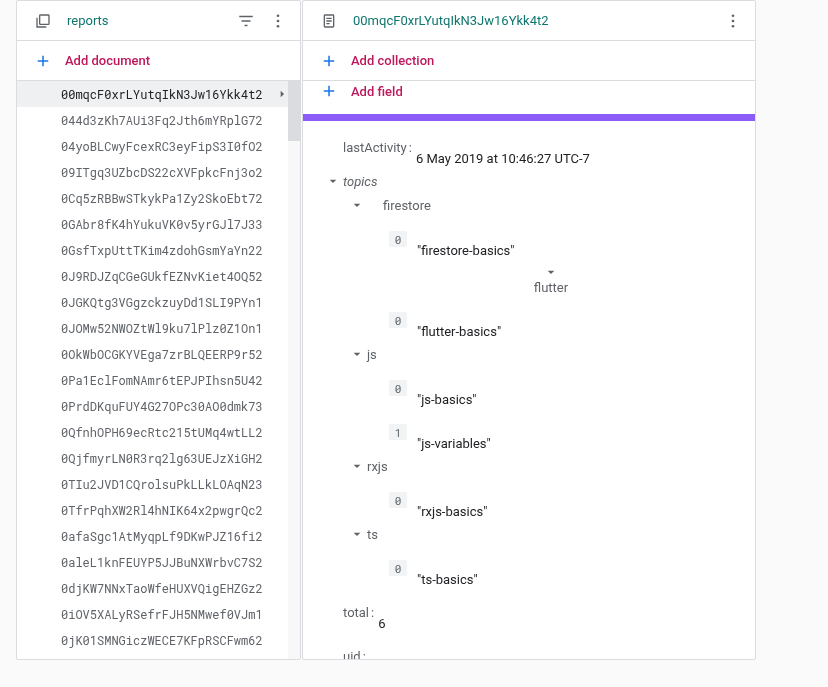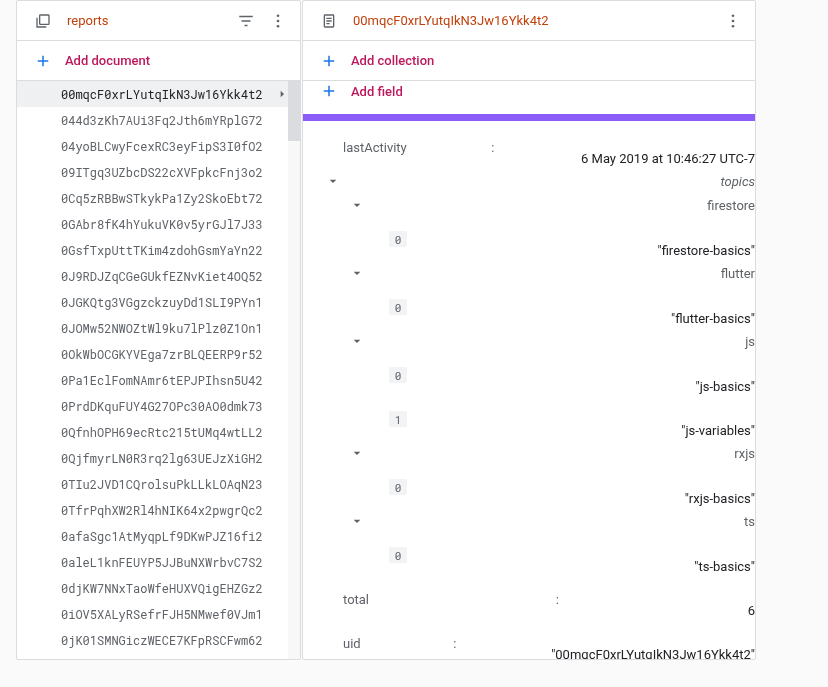--- a/index.html
+++ b/index.html
@@ -4,39 +4,39 @@
 <style>
 * { box-sizing: border-box; margin: 0; padding: 0; }
 body { font-family: 'Roboto', 'Helvetica Neue', Arial, sans-serif; background: #fafafa; color: #202124; font-size: 13px; }
 .container { display: flex; height: 660px; margin: 0; }
 .panel { background: #fff; border: 1px solid #dadce0; border-radius: 2px; display: flex; flex-direction: column; overflow: hidden; }
 .panel-left { width: 285px; margin-left: 16px; }
 .panel-right { flex: 1; margin-left: 1px; margin-right: 72px; }
 
 .panel-header { display: flex; align-items: center; height: 40px; padding: 0 8px 0 16px; border-bottom: 1px solid #dadce0; }
 .panel-header .icon { width: 20px; height: 20px; display: flex; align-items: center; justify-content: center; color: #5f6368; margin-right: 14px; }
-.panel-header .title { flex: 1; font-size: 13px; color: #c2410c; white-space: nowrap; overflow: hidden; text-overflow: ellipsis; }
+.panel-header .title { flex: 1; font-size: 13px; color: #0f766e; white-space: nowrap; overflow: hidden; text-overflow: ellipsis; }
 .panel-header .actions { display: flex; gap: 4px; }
 .panel-header .action-btn { width: 28px; height: 28px; display: flex; align-items: center; justify-content: center; color: #5f6368; cursor: pointer; border-radius: 50%; }
 
 .panel-action-row { display: flex; align-items: center; height: 40px; padding: 0 16px; border-bottom: 1px solid #dadce0; }
 .add-btn { display: flex; align-items: center; color: #be185d; font-size: 13px; cursor: pointer; font-weight: 500; }
 .add-btn .plus { width: 20px; height: 20px; display: flex; align-items: center; justify-content: center; margin-right: 12px; color: #1a73e8; }
 
 .panel-body { flex: 1; overflow-y: auto; position: relative; }
 .doc-list { list-style: none; }
 .doc-item { display: flex; align-items: center; height: 26px; padding: 0 12px 0 44px; font-family: 'Roboto Mono', Menlo, Consolas, monospace; font-size: 12px; color: #5f6368; cursor: pointer; position: relative; white-space: nowrap; overflow: hidden; text-overflow: ellipsis; }
 .doc-item .chevron { position: absolute; right: 10px; color: #5f6368; display: none; }
 .doc-item.selected { background: #eef0f1; color: #202124; }
 .doc-item.selected .chevron { display: flex; }
 
 .scrollbar-track { position: absolute; right: 0; top: 0; bottom: 0; width: 12px; background: #f8f8f8; }
 .scrollbar-thumb { position: absolute; right: 0; top: 0; width: 12px; height: 60px; background: #dadce0; }
 
-.field-row { display: flex; align-items: center; padding: 3px 0 3px 40px; font-size: 13px; color: #5f6368; min-height: 24px; justify-content: space-between; }
+.field-row { display: flex; align-items: center; padding: 3px 0 3px 40px; font-size: 13px; color: #5f6368; min-height: 24px; }
 .field-row .expander { width: 20px; display: flex; align-items: center; justify-content: center; cursor: pointer; }
 .field-row .key { color: #5f6368; }
 .field-row .colon { margin: 0 4px 0 2px; color: #5f6368; }
 .field-row .value { color: #202124; margin-top: 23px; }
 .field-row .value.str::before, .field-row .value.str::after { content: '"'; }
 
 .add-field-row { display: flex; align-items: flex-start; height: 40px; padding: 0 16px; border-bottom: 7px solid #8b5cf6; }
 .idx-badge { display: inline-flex; align-items: center; justify-content: center; min-width: 18px; height: 16px; padding: 0 4px; background: #f1f3f4; border-radius: 2px; font-family: 'Roboto Mono', Menlo, Consolas, monospace; font-size: 11px; color: #5f6368; margin-right: 10px; }
 
 svg { display: block; }
@@ -169,33 +169,33 @@
       <div class="field-row" style="padding-left:20px;font-style:italic;">
         <span class="expander">
           <svg width="16" height="16" viewBox="0 0 24 24" fill="currentColor">
               <path d="M7 10l5 5 5-5z"></path>
             </svg>
         </span>
         <span class="key">topics</span>
       </div>
 
       <div id="topics-container">
-          <div class="field-row" style="padding-left: 44px;">
+          <div class="field-row" style="padding-left: 44px; gap: 16px;">
             <span class="expander">
               <svg width="16" height="16" viewBox="0 0 24 24" fill="currentColor">
                 <path d="M7 10l5 5 5-5z"></path>
               </svg>
             </span>
             <span class="key">firestore</span>
           </div>
           <div class="field-row" style="padding-left: 86px;">
             <span class="idx-badge">0</span>
             <span class="value str">firestore-basics</span>
           </div>
-          <div class="field-row" style="padding-left: 44px;">
+          <div class="field-row" style="padding-left: 44px; flex-direction: column;">
             <span class="expander">
               <svg width="16" height="16" viewBox="0 0 24 24" fill="currentColor">
                 <path d="M7 10l5 5 5-5z"></path>
               </svg>
             </span>
             <span class="key">flutter</span>
           </div>
           <div class="field-row" style="padding-left: 86px;">
             <span class="idx-badge">0</span>
             <span class="value str">flutter-basics</span>

